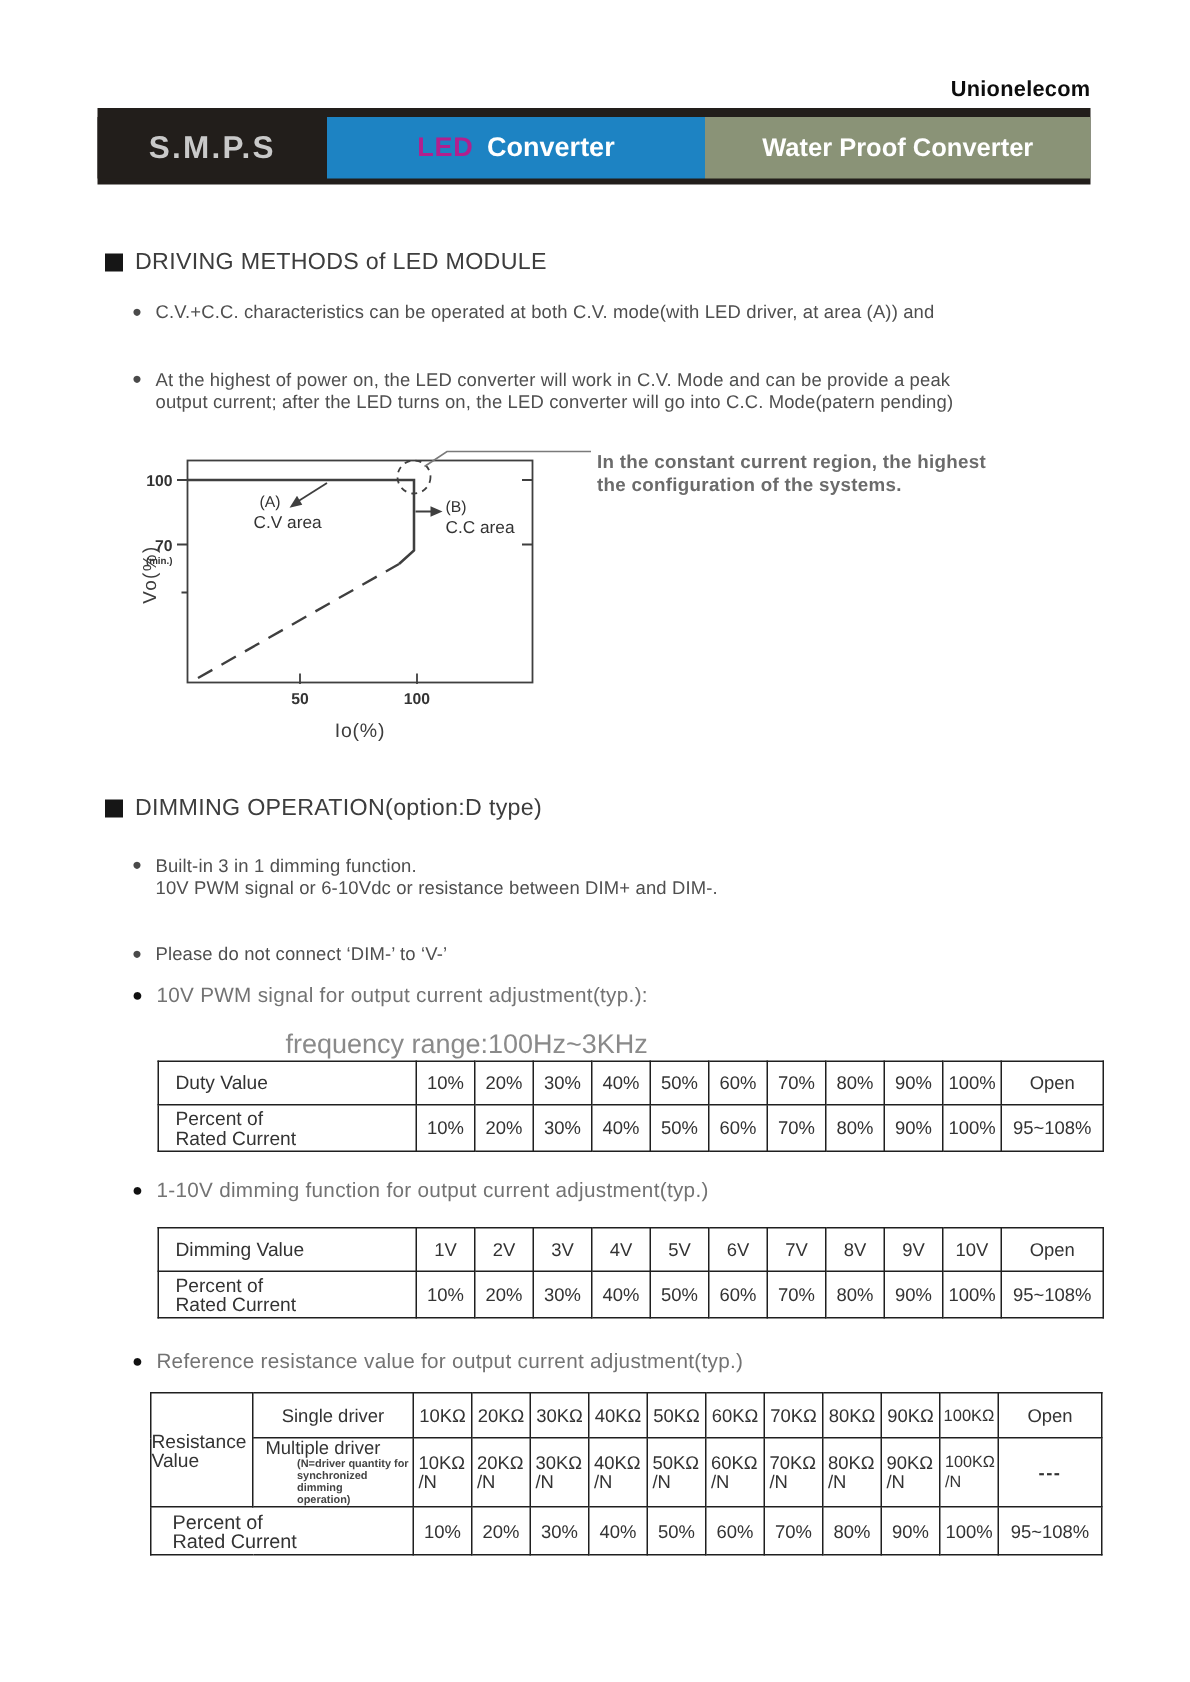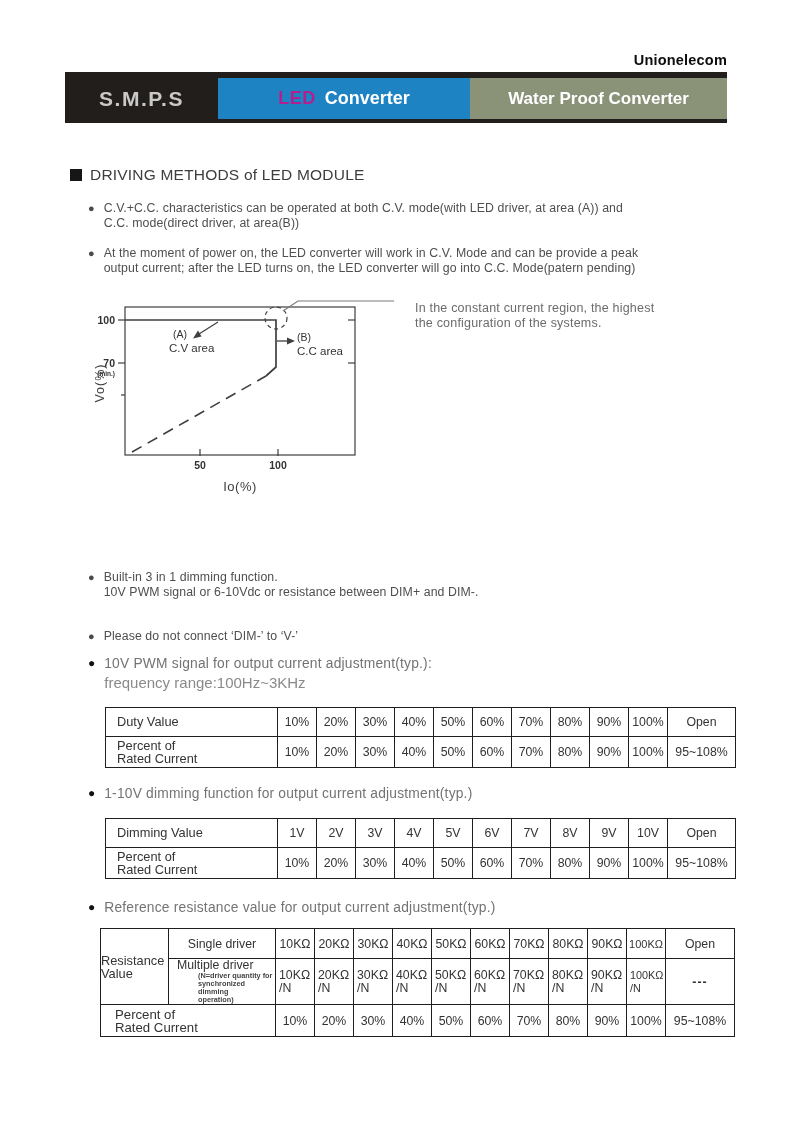--- a/index.html
+++ b/index.html
@@ -28,21 +28,21 @@
   .sect { display:flex; align-items:center; gap:8px;
           font-size:15.5px; color:#3d3d3d; letter-spacing:0.2px; }
   .sq { width:12px; height:12px; background:#161616; flex:0 0 auto; }
 
   
   .bullet { display:flex; gap:9px; }
   .dot { font-size:11px; color:#4a4a4a; line-height:15.2px; }
   .dot.dark { color:#111; font-size:12px; }
   .btxt { font-weight:normal; font-size:12.3px; color:#4f4f4f; line-height:15.2px; letter-spacing:0.1px; }
   .subhead { font-size:13.8px; color:#737373; line-height:16px; letter-spacing:0.2px; }
-  .subgray { font-size:15px; color:#8a8a8a; margin-top:2px; }
+  .subgray { font-size:18px; color:#8a8a8a; margin-top:14px;text-align:right; }
 
   
   .note { font-size:12.5px; color:#6b6b6b; line-height:14.8px; letter-spacing:0.2px; }
 
   
   table { border-collapse:collapse; table-layout:fixed; }
   .dtable td { border:1.5px solid #1f1f1f; text-align:center;
                font-size:12.3px; color:#333; padding:0; overflow:hidden; }
   .dtable .lbl { text-align:left; padding-left:11px; font-size:12.8px; line-height:14px; }
   .dtable .small-note { font-size:7.3px; line-height:8px; color:#444; font-weight:bold; text-align:left;margin-left:21px; }
@@ -73,28 +73,27 @@
 
   <div class="abs sect" style="top:166px; left:70px;">
     <span class="sq"></span>
     <span>DRIVING METHODS of LED MODULE</span>
   </div>
 
   <div class="abs bullet" style="top:201px; left:88px;">
     <span class="dot">●</span>
     <div class="btxt">
       <div>C.V.+C.C. characteristics can be operated at both C.V. mode(with LED driver, at area (A)) and</div>
-      <div>C.C. mode(direct driver, at area(B))</div>
     </div>
   </div>
 
   <div class="abs bullet" style="top:246px; left:88px;">
     <span class="dot">●</span>
     <div class="btxt">
-      <div>At the moment of power on, the LED converter will work in C.V. Mode and can be provide a peak</div>
+      <div>At the highest of power on, the LED converter will work in C.V. Mode and can be provide a peak</div>
       <div>output current;  after the LED turns on, the LED converter will go into C.C. Mode(patern pending)</div>
     </div>
   </div>
 
   <svg class="abs" style="top:295px; left:70px;" width="340" height="212" viewBox="0 0 340 212">
 
     <rect x="55" y="12" width="230" height="148" fill="none" stroke="#3f3f3f" stroke-width="1.2"></rect>
 
     <polyline points="55,25 206,25 206,72 196,81" fill="none" stroke="#3f3f3f" stroke-width="1.7"></polyline>
 
@@ -123,25 +122,29 @@
     <text x="34" y="88" text-anchor="middle" font-size="12.5" fill="#3d3d3d" letter-spacing="1" transform="rotate(-90 34 88)">Vo(%)</text>
     <text x="130" y="174" text-anchor="middle" font-size="10.5" font-weight="bold" fill="#333">50</text>
     <text x="208" y="174" text-anchor="middle" font-size="10.5" font-weight="bold" fill="#333">100</text>
     <text x="170" y="196" text-anchor="middle" font-size="13" fill="#3d3d3d" letter-spacing="0.5">Io(%)</text>
     <text x="103" y="43" font-size="10.5" fill="#333">(A)</text>
     <text x="99" y="57" font-size="11.5" fill="#333">C.V area</text>
     <text x="227" y="46" font-size="10.5" fill="#333">(B)</text>
     <text x="227" y="60" font-size="11.5" fill="#333">C.C area</text>
   </svg>
 
-  <div class="abs note" style="top:301px; left:415px; width:310px;">
+  <div class="abs note" style="top:301px; left:398px; width:310px;font-weight:bold;">
     <div>In the constant current region, the highest</div>
     <div> the configuration of the systems.</div>
   </div>
 
+  <div class="abs sect" style="top:530px; left:70px;">
+    <span class="sq"></span>
+    <span>DIMMING OPERATION(option:D type)</span>
+  </div>
 
   <div class="abs bullet" style="top:570px; left:88px;">
     <span class="dot">●</span>
     <div class="btxt">
       <div>Built-in 3 in 1 dimming function.</div>
       <div>10V PWM signal or 6-10Vdc or resistance  between DIM+ and DIM-.</div>
     </div>
   </div>
 
   <div class="abs bullet" style="top:629px; left:88px;">

